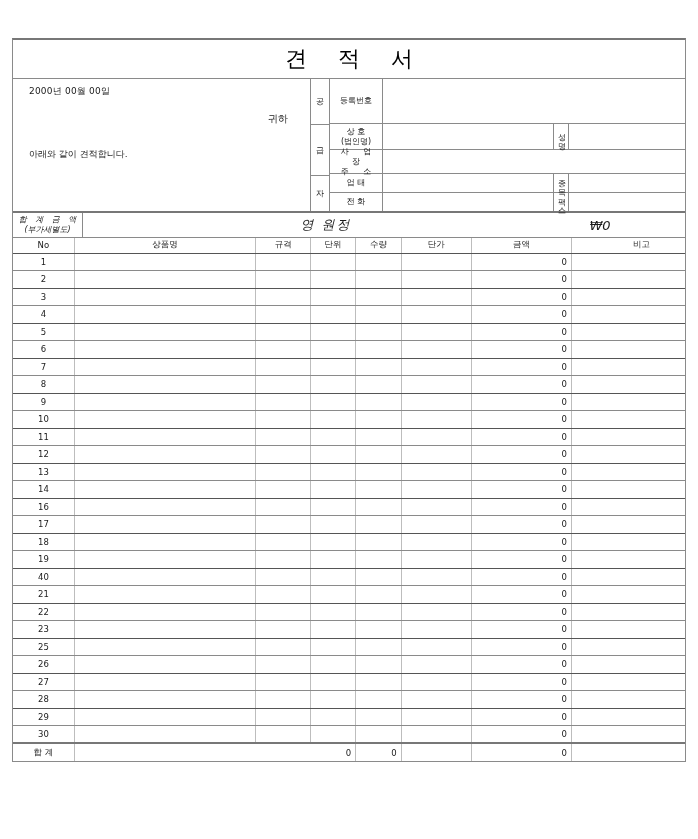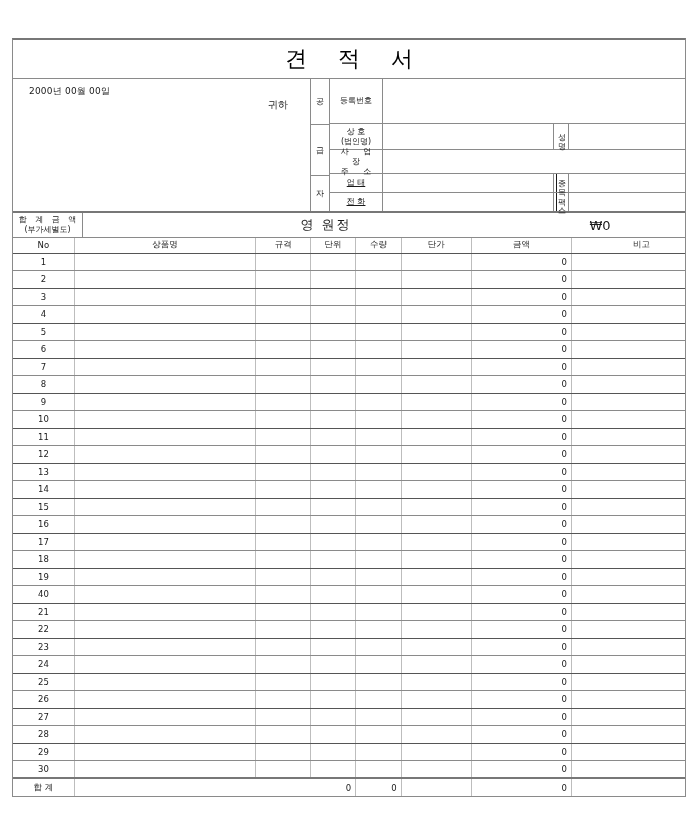--- a/index.html
+++ b/index.html
@@ -32,42 +32,42 @@
 
   
   .hdr{display:flex;align-items:stretch;}
   .hdr-left{
     width:298px;box-sizing:border-box;
     border-right:1px solid #8a8a8a;
     position:relative;
     padding:6px 0 4px 0;
     font-size:9px;
   }
-  .date-line{padding-left:16px;font-size:9px;letter-spacing:.2px;}
+  .date-line{padding-left:16px;font-size:9px;letter-spacing:.2px;margin-bottom:14px;}
   .gwiha{text-align:right;padding-right:22px;font-size:10px;margin-bottom:22px;}
   .contact{padding-left:16px;line-height:12.6px;font-size:9px;}
   .contact .row2{display:flex;}
   .contact .c1{width:108px;}
   .note{padding-left:16px;margin-top:12px;font-size:9px;}
 
   
   .hdr-right{flex:1;display:flex;}
   .vstrip{
     width:19px;box-sizing:border-box;
     border-right:1px solid #8a8a8a;
     display:flex;flex-direction:column;
   }
   .vstrip .vcell{
     flex:1;display:flex;align-items:center;justify-content:center;
     font-size:8px;
   }
   .vstrip .vcell.b{border-bottom:1px solid #8a8a8a;}
   .sup-rows{flex:1;display:flex;flex-direction:column;}
   .srow{display:flex;border-bottom:1px solid #8a8a8a;box-sizing:border-box;}
-  .srow:last-child{border-bottom:none;text-decoration:underline;}
+  .srow:last-child{border-bottom:none;}
   .slabel{
     width:53px;box-sizing:border-box;
     border-right:1px solid #8a8a8a;
     display:flex;flex-direction:column;align-items:center;justify-content:center;
     font-size:8px;line-height:10px;text-align:center;
   }
   .slabel .sp{letter-spacing:6px;padding-left:6px;}
   .sval{flex:1;box-sizing:border-box;}
   .vlabel{
     width:16px;box-sizing:border-box;
@@ -88,20 +88,21 @@
   .stack2 .half.b{border-bottom:1px solid #8a8a8a;}
   .rightpair{display:flex;flex-direction:column;width:116px;box-sizing:border-box;}
   .rightpair .half{flex:1;box-sizing:border-box;}
   .rightpair .half.b{border-bottom:1px solid #8a8a8a;}
 
   
   .total-band{
     display:flex;height:27px;
     border-top:2px solid #777;border-bottom:1px solid #8a8a8a;
     box-sizing:border-box;
+    font-style:italic;
   }
   .total-label{
     width:70px;box-sizing:border-box;border-right:1px solid #8a8a8a;
     display:flex;flex-direction:column;align-items:center;justify-content:center;
     font-size:8px;line-height:10px;
   }
   .total-label .l1{letter-spacing:3px;padding-left:3px;}
   .total-body{flex:1;position:relative;display:flex;align-items:center;}
   .total-words{position:absolute;left:0;right:0;text-align:center;font-size:13px;letter-spacing:2px;
                padding-right:116px;}
@@ -145,20 +146,21 @@
 
     <div class="title-row">
       <span class="title">견  적  서</span>
     </div>
 
     <div class="hdr">
 
       <div class="hdr-left">
         <div class="date-line">2000년 00월  00일</div>
         <div class="gwiha">귀하</div>
+        <div class="note">아래와 같이 견적합니다.</div>
       </div>
 
       <div class="hdr-right">
         <div class="vstrip">
           <div class="vcell b" style="height:45px;flex:none">공</div>
           <div class="vcell b" style="height:50px;flex:none">급</div>
           <div class="vcell" style="flex:1">자</div>
         </div>
 
         <div class="sup-rows">
@@ -386,30 +388,20 @@
             <td>14</td>
             <td></td>
             <td></td>
             <td></td>
             <td class="num"></td>
             <td class="num"></td>
             <td class="num">0</td>
             <td></td>
           </tr>
           <tr>
-            <td>15</td>
-            <td></td>
-            <td></td>
-            <td></td>
-            <td class="num"></td>
-            <td class="num"></td>
-            <td class="num">0</td>
-            <td></td>
-          </tr>
-          <tr>
             <td>16</td>
             <td></td>
             <td></td>
             <td></td>
             <td class="num"></td>
             <td class="num"></td>
             <td class="num">0</td>
             <td></td>
           </tr>
           <tr>
@@ -467,30 +459,20 @@
             <td></td>
             <td></td>
             <td></td>
             <td class="num"></td>
             <td class="num"></td>
             <td class="num">0</td>
             <td></td>
           </tr>
           <tr>
             <td>23</td>
-            <td></td>
-            <td></td>
-            <td></td>
-            <td class="num"></td>
-            <td class="num"></td>
-            <td class="num">0</td>
-            <td></td>
-          </tr>
-          <tr>
-            <td>24</td>
             <td></td>
             <td></td>
             <td></td>
             <td class="num"></td>
             <td class="num"></td>
             <td class="num">0</td>
             <td></td>
           </tr>
           <tr>
             <td>25</td>

